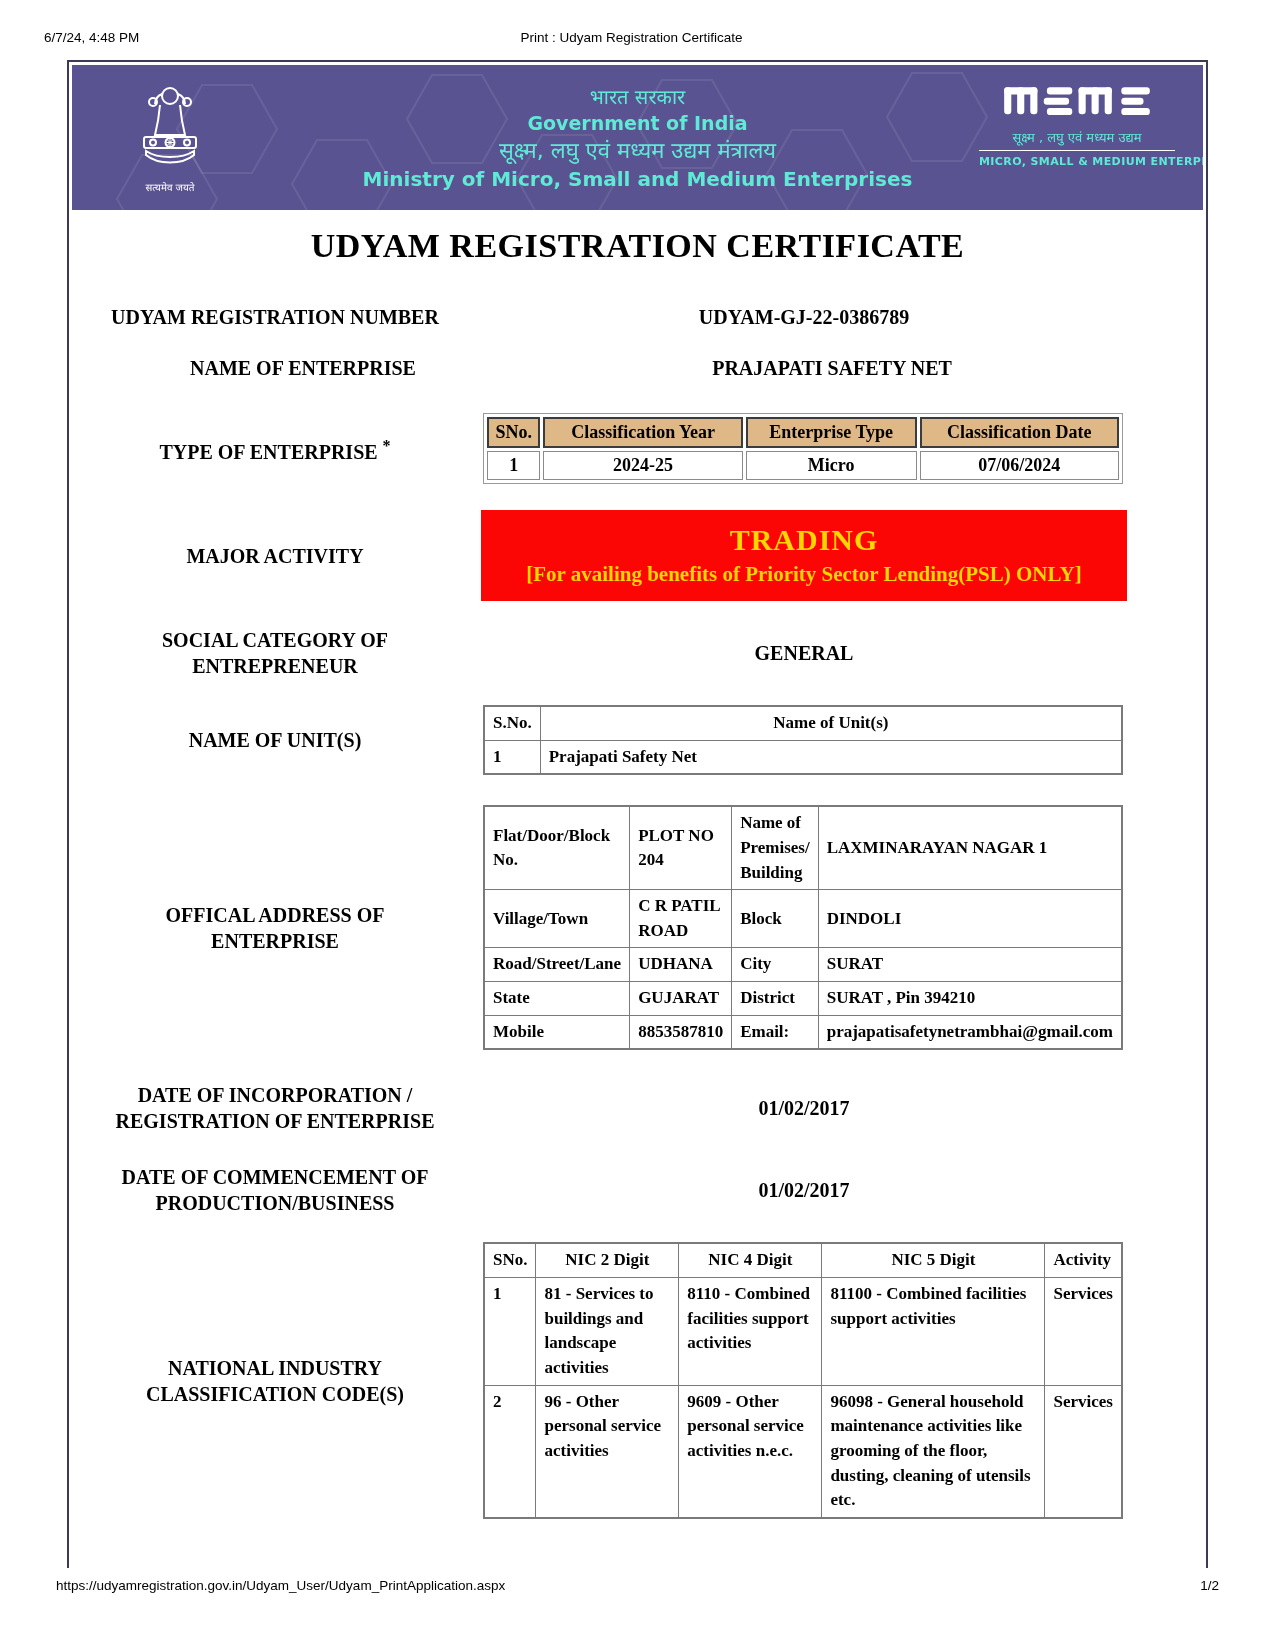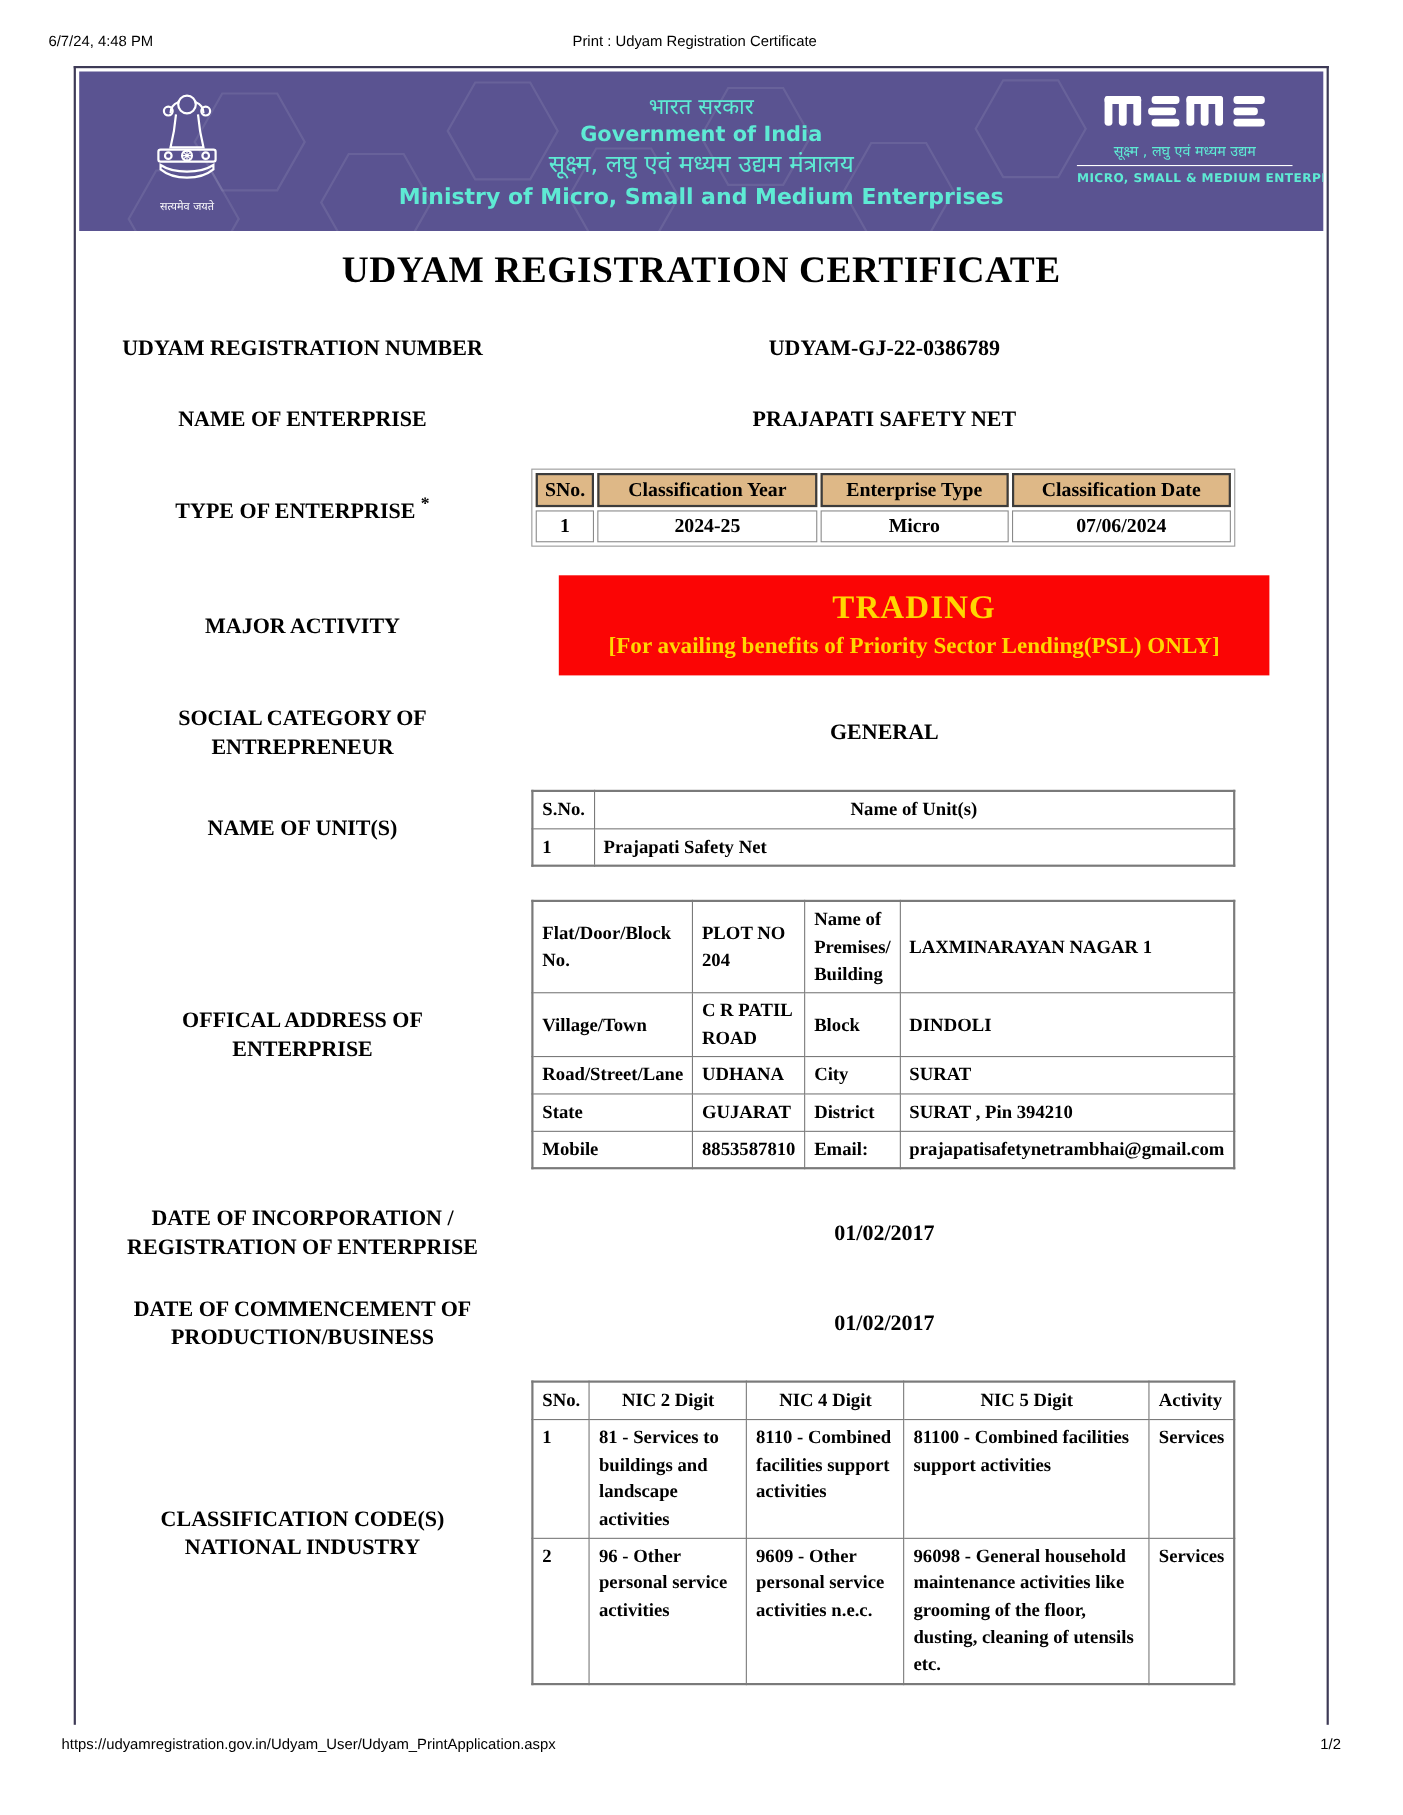--- a/index.html
+++ b/index.html
@@ -68,23 +68,23 @@
   
   .row { display:flex; align-items:center; }
   .row .label {
     width:412px; text-align:center;
     font-weight:bold; font-size:20px; line-height:26px;
   }
   .row .value-area { width:646px; }
   .value-text { text-align:center; font-weight:bold; font-size:20px; }
   sup.star { font-size:16px; vertical-align:super; }
   .mt-urn    { margin-top:38px; }
-  .mt-name   { margin-top:38px; }
+  .mt-name   { margin-top:25px;padding-left:28px; }
   .mt-type   { margin-top:32px; }
-  .mt-act    { margin-top:26px;gap:27px; }
+  .mt-act    { margin-top:26px; }
   .mt-soc    { margin-top:26px; }
   .mt-units  { margin-top:26px; }
   .mt-addr   { margin-top:30px; }
   .mt-doi    { margin-top:32px; }
   .mt-doc    { margin-top:30px; }
   .mt-nic    { margin-top:26px; }
   
   .cls-table {
     border-collapse:separate; border-spacing:3px;
     width:640px; margin-left:2px;
@@ -346,22 +346,22 @@
         <div>DATE OF COMMENCEMENT OF</div>
         <div>PRODUCTION/BUSINESS</div>
       </div>
       <div class="value-area">
           <div class="value-text">01/02/2017</div>
         </div>
     </div>
 
     <div class="row mt-nic">
       <div class="label">
+        <div>NATIONAL INDUSTRY</div>
         <div>CLASSIFICATION CODE(S)</div>
-        <div>NATIONAL INDUSTRY</div>
       </div>
       <div class="value-area">
         <table class="tbl nic-table">
           <colgroup>
               <col class="nic-c1">
               <col class="nic-c2">
               <col class="nic-c3">
               <col class="nic-c4">
               <col class="nic-c5">
             </colgroup>

